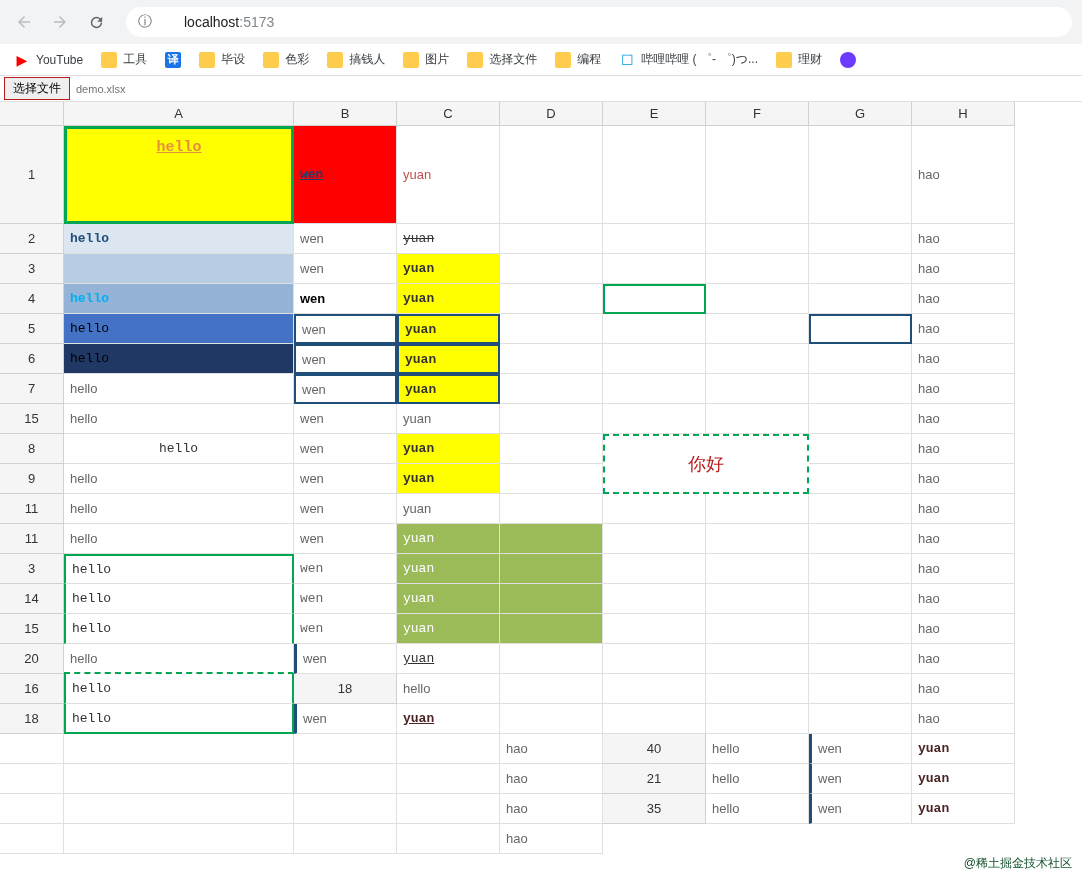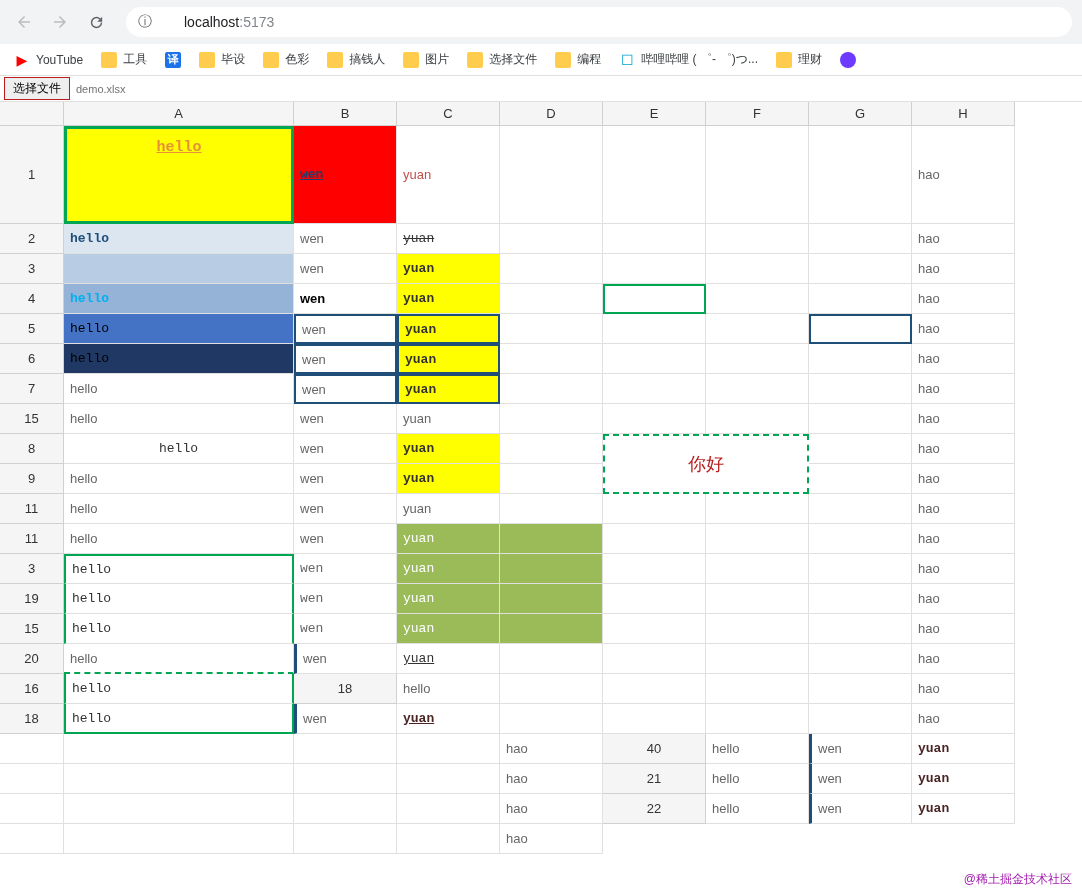--- a/index.html
+++ b/index.html
@@ -91,21 +91,21 @@
 .r18-a { border-bottom: 2px dashed #00a651; }
 
 
 .b-blueleft { border-left: 3px solid #1f4e79; }
 
 
 .r18-c { text-decoration: underline; font-family: "Courier New", monospace; color: #333; }
 .r19-c { font-weight: bold; text-decoration: underline; color: #4a2323; font-family: "Courier New", monospace; }
 .r20-c, .r21-c, .r22-c { font-weight: bold; color: #4a2323; font-family: "Courier New", monospace; }
 
-.watermark { position: absolute; right: 10px; bottom: 0; color: #a21caf; font-size: 12px; pointer-events: none; }
+.watermark { position: absolute; right: 10px; bottom: 16px; color: #14532d; font-size: 12px; pointer-events: none; }
 </style>
 </head>
 <body>
 
 <div class="browser-bar">
   <div class="nav-btn disabled">
       <svg width="18" height="18" viewBox="0 0 24 24">
         <path fill="currentColor" d="M20 11H7.83l5.59-5.59L12 4l-8 8 8 8 1.41-1.41L7.83 13H20z"></path>
       </svg>
     </div>
@@ -318,21 +318,21 @@
   <div class="rowhdr">3</div>
   <div class="cell mono a-greenbox-top" style="color:#333">hello</div>
   <div class="cell mono">wen</div>
   <div class="cell green-cd">yuan</div>
   <div class="cell green-cd"></div>
   <div class="cell"></div>
   <div class="cell"></div>
   <div class="cell"></div>
   <div class="cell">hao</div>
 
-  <div class="rowhdr">19</div>
+  <div class="rowhdr">14</div>
   <div class="cell mono a-greenbox-mid" style="color:#333">hello</div>
   <div class="cell mono">wen</div>
   <div class="cell green-cd">yuan</div>
   <div class="cell green-cd"></div>
   <div class="cell"></div>
   <div class="cell"></div>
   <div class="cell"></div>
   <div class="cell">hao</div>
 
   <div class="rowhdr">15</div>
@@ -395,21 +395,21 @@
   <div class="rowhdr">21</div>
   <div class="cell">hello</div>
   <div class="cell b-blueleft">wen</div>
   <div class="cell r21-c">yuan</div>
   <div class="cell"></div>
   <div class="cell"></div>
   <div class="cell"></div>
   <div class="cell"></div>
   <div class="cell">hao</div>
 
-  <div class="rowhdr">22</div>
+  <div class="rowhdr">35</div>
   <div class="cell">hello</div>
   <div class="cell b-blueleft">wen</div>
   <div class="cell r22-c">yuan</div>
   <div class="cell"></div>
   <div class="cell"></div>
   <div class="cell"></div>
   <div class="cell"></div>
   <div class="cell">hao</div>
 
 </div>

